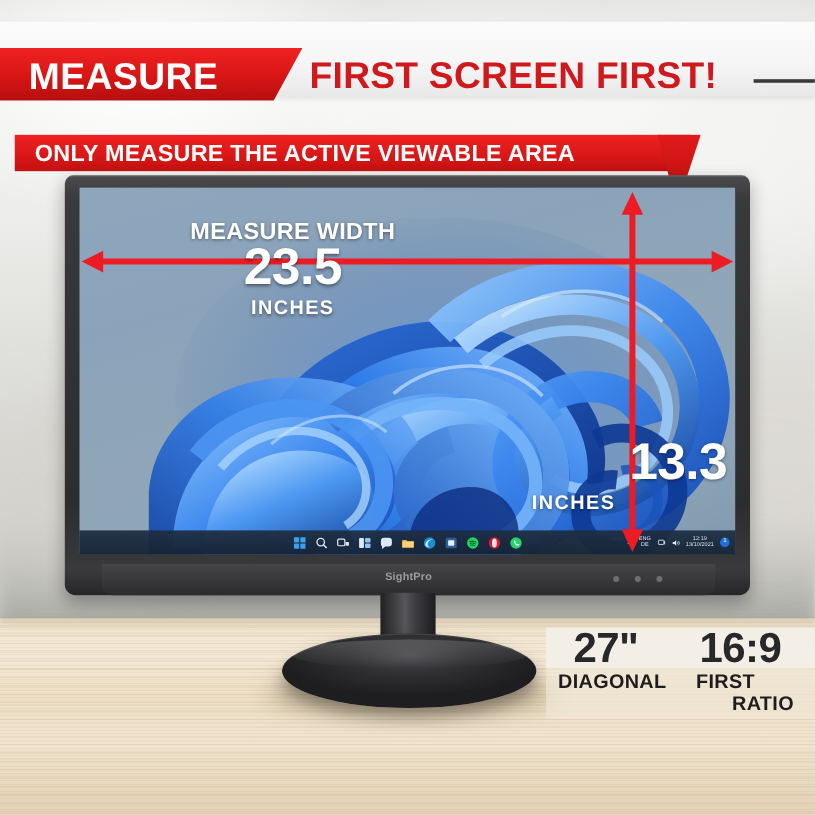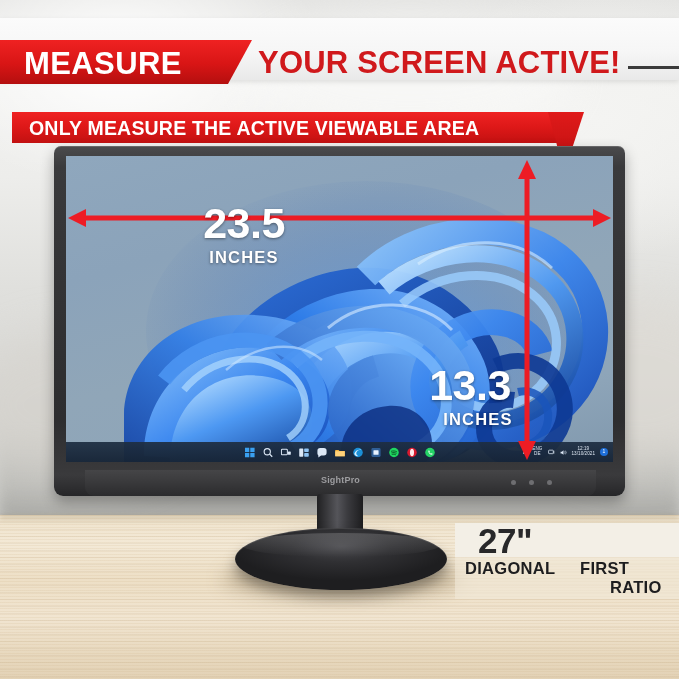--- a/index.html
+++ b/index.html
@@ -222,21 +222,21 @@
   <div class="bg-blob blob1"></div>
   <div class="bg-blob blob2"></div>
   <div class="bg-blob blob3"></div>
   <div class="desk"></div>
   <div class="desk-edge"></div>
 
   <div class="hdr1">
     <div class="hdr1-tag">
       <span>MEASURE</span>
     </div>
-    <div class="hdr1-rest">YOUR SCREEN ACTIVE!</div>
+    <div class="hdr1-rest">FIRST SCREEN FIRST!</div>
     <div class="hdr1-rule"></div>
   </div>
 
   <div class="hdr2">
     <span>ONLY MEASURE THE ACTIVE VIEWABLE AREA</span>
   </div>
   <div class="hdr2-tail"></div>
 
   <div class="mon-body">
 
@@ -388,24 +388,25 @@
             <polygon points="545,62 527,53 527,71" fill="#ed1c24"></polygon>
           </g>
 
           <g>
             <line x1="461" y1="20" x2="461" y2="288" stroke="#ed1c24" stroke-width="5"></line>
             <polygon points="461,4 452,23 470,23" fill="#ed1c24"></polygon>
             <polygon points="461,304 452,285 470,285" fill="#ed1c24"></polygon>
           </g>
         </svg>
 
+        <div class="lbl lbl-cap" style="left:68px;top:26px;width:220px;">MEASURE WIDTH</div>
         <div class="lbl lbl-num" style="left:68px;top:48px;width:220px;">23.5</div>
         <div class="lbl lbl-unit" style="left:68px;top:92px;width:220px;">INCHES</div>
 
-        <div class="lbl lbl-num" style="left:280px;top:210px;width:248px;">13.3</div>
+        <div class="lbl lbl-num" style="left:292px;top:210px;width:248px;text-align:right;">13.3</div>
         <div class="lbl lbl-unit" style="left:288px;top:254px;width:248px;">INCHES</div>
       </div>
     </div>
 
     <div class="chin">
       <div class="brand">SightPro</div>
       <div class="chin-dots">
         <i></i>
         <i></i>
         <i></i>
@@ -414,18 +415,19 @@
   </div>
 
   <div class="neck"></div>
   <div class="base-shadow"></div>
   <div class="base"></div>
 
   <div class="spec">
     <div class="spec-top"></div>
     <div class="spec-bot"></div>
     <div class="spec-num spec-n1">27"</div>
+    <div class="spec-num spec-n2">16:9</div>
     <div class="spec-cap spec-c1">DIAGONAL</div>
     <div class="spec-cap spec-c2">FIRST</div>
     <div class="spec-cap spec-c3">RATIO</div>
   </div>
 
 </div>
 
 </body></html>

